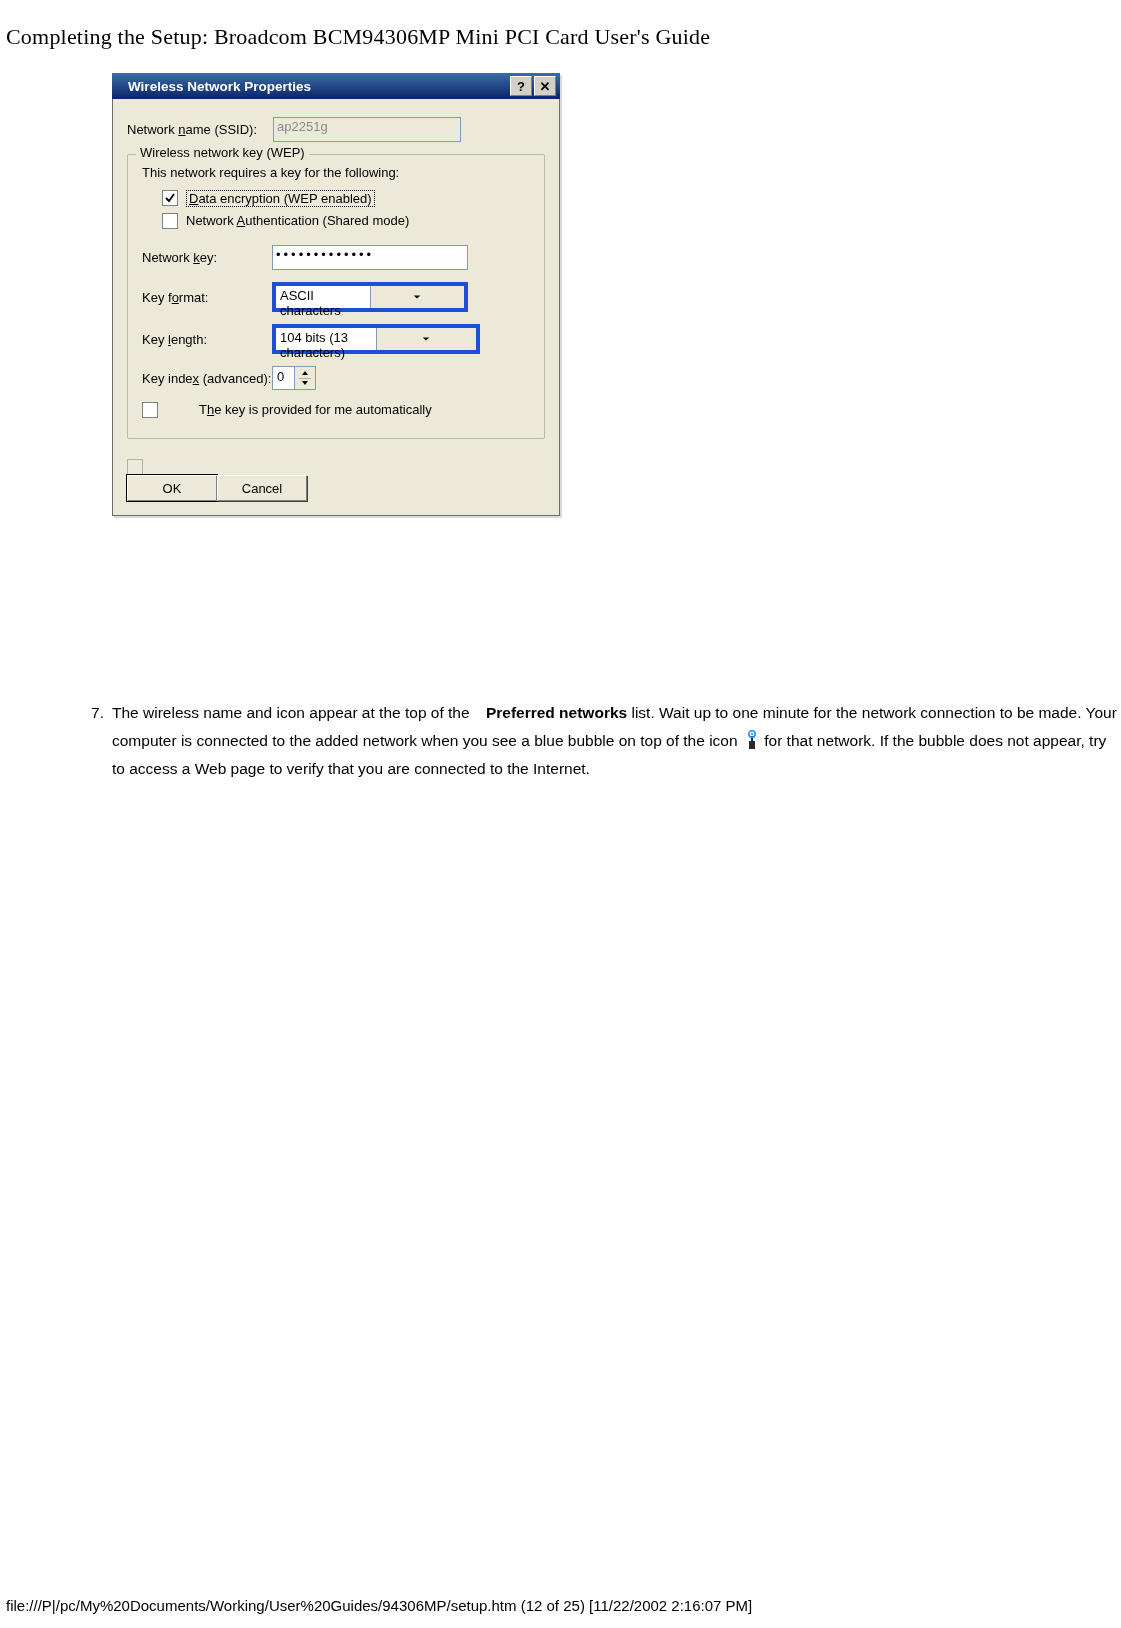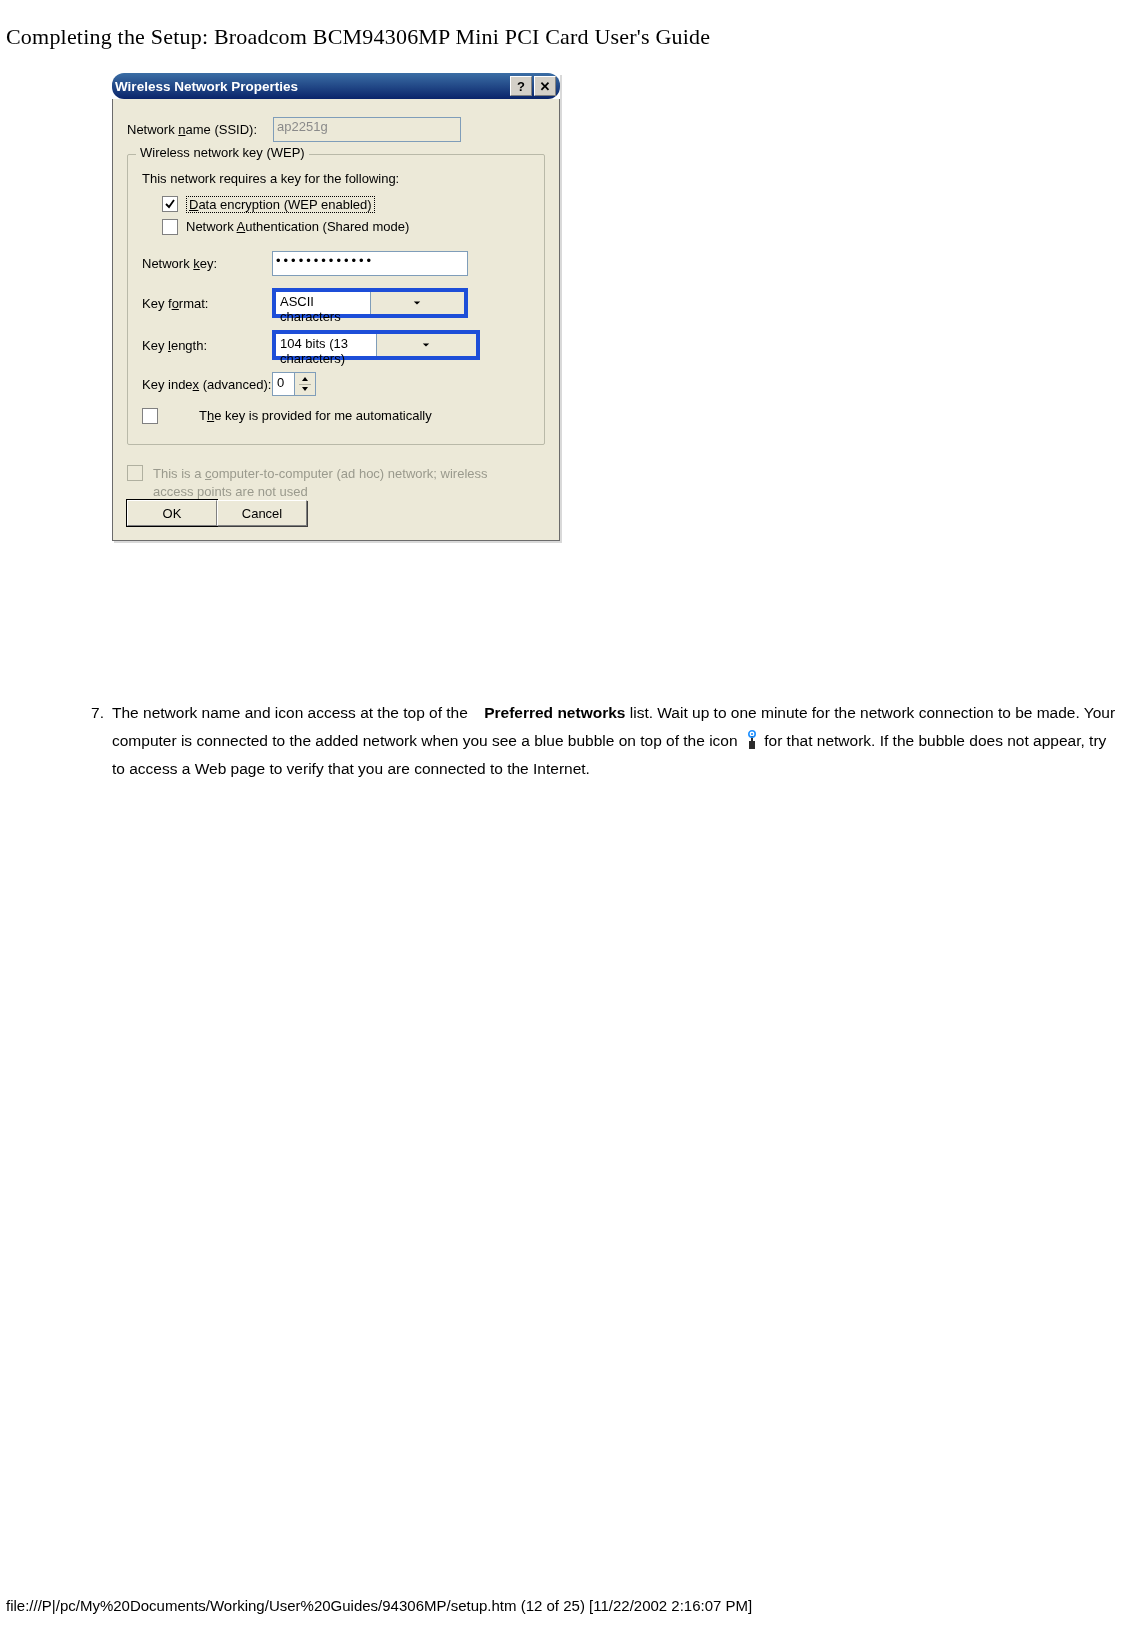--- a/index.html
+++ b/index.html
@@ -54,23 +54,22 @@
     color:#000;
     box-shadow: 2px 2px 0 rgba(0,0,0,0.15);
   }
   .dlg-titlebar {
     height:26px;
     background: linear-gradient(#3b6ea5,#0a246a);
     color:#fff;
     font-weight:bold;
     display:flex;
     align-items:center;
-    padding:0 4px 0 3px;
+    padding:0 4px 0 16px;
     font-size:13.5px;
-    border-radius:12px;
   }
   .dlg-titlebar .spacer { flex:1; }
   .tb-btn {
     width:20px; height:18px;
     background:#d4d0c8;
     border:1px solid #808080;
     border-top-color:#fff; border-left-color:#fff;
     margin-left:2px;
     display:flex; align-items:center; justify-content:center;
     font-family: Arial, sans-serif;
@@ -96,21 +95,21 @@
     background:#fff;
     padding:1px 3px;
     font-family: Tahoma, Arial, sans-serif;
     font-size:13px;
   }
   .txt-disabled { background:#ece9d8; color:#8a8a8a; }
 
   .fieldset {
     border:1px solid #b9b9a8;
     border-radius:2px;
-    padding:12px 14px 14px 14px;
+    padding:6px 14px 14px 14px;
     margin-top:4px;
     position:relative;
   }
   .fieldset-legend {
     position:absolute;
     top:-10px; left:8px;
     background:#ece9d8;
     padding:0 4px;
     font-size:13px;
   }
@@ -308,37 +307,34 @@
           
         </span>
         <span>
           <span>T</span><span class="underline">h</span><span>e key is provided for me automatically</span>
         </span>
       </div>
     </div>
 
     <div class="adhoc-row">
       <span class="chk disabled"></span>
-      <span style="max-width:360px; line-height:1.35;">
-        <span>This is a </span><span class="underline">c</span><span>omputer-to-computer (ad hoc) network; wireless access points are not used</span>
-      </span>
     </div>
 
     <div class="btn-row">
       <div class="winbtn default">OK</div>
       <div class="winbtn">Cancel</div>
     </div>
 
   </div>
 </div>
 
 <div class="instr-ol">
   <span class="num">7.</span>
   <span class="instr-body">
-    <span>The network name and icon access at the top of the </span><span class="bold">Preferred networks</span><span> list. Wait up to one minute for the network connection to be made. Your computer is connected to the added network when you see a blue bubble on top of the icon </span>
+    <span>The wireless name and icon appear at the top of the </span><span class="bold">Preferred networks</span><span> list. Wait up to one minute for the network connection to be made. Your computer is connected to the added network when you see a blue bubble on top of the icon </span>
     <span class="bubble-icon">
       <svg viewBox="0 0 16 20">
         <rect x="5" y="11" width="6" height="8" fill="#2b2b2b"></rect>
         <rect x="7" y="6" width="2" height="6" fill="#2b2b2b"></rect>
         <circle cx="8" cy="4" r="3.2" fill="none" stroke="#1e90ff" stroke-width="1.6"></circle>
         <circle cx="8" cy="4" r="1.1" fill="#1e90ff"></circle>
       </svg>
     </span>
     <span> for that network. If the bubble does not appear, try to access a Web page to verify that you are connected to the Internet.</span>
   </span>

